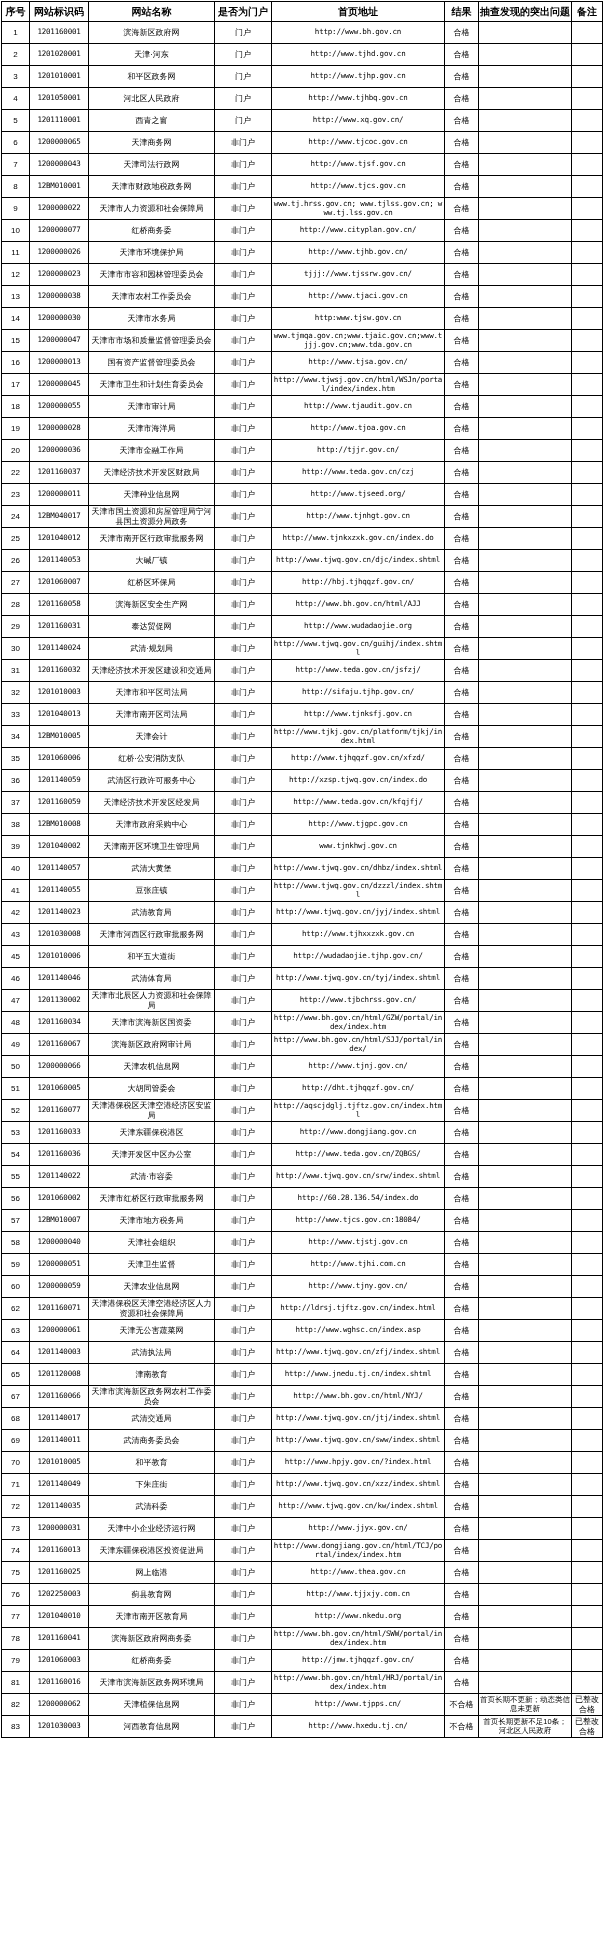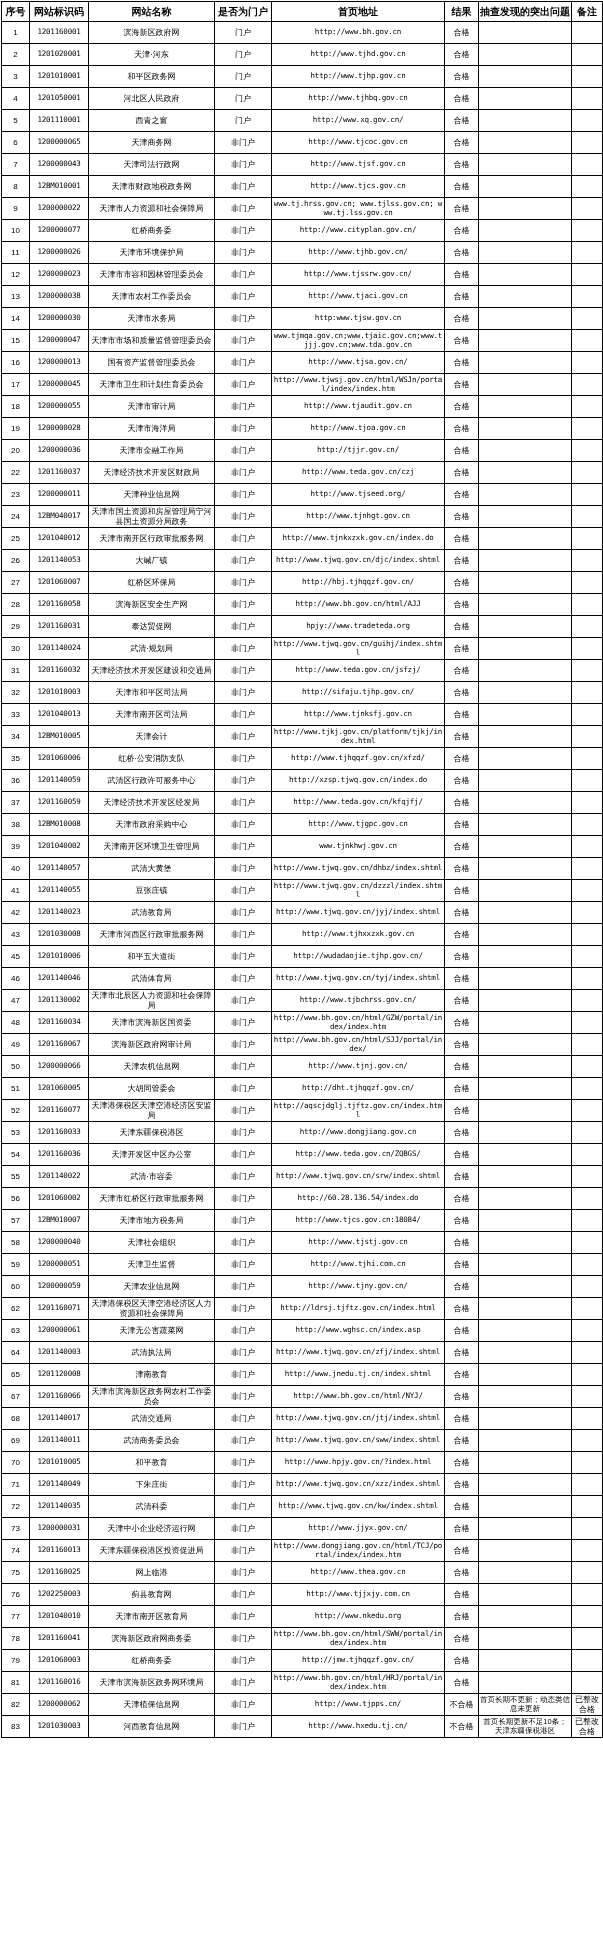--- a/index.html
+++ b/index.html
@@ -171,21 +171,21 @@
         <td class="mono">http://www.tjhb.gov.cn/</td>
         <td>合格</td>
         <td class="issues-cell-style"></td>
         <td></td>
       </tr>
       <tr>
         <td>12</td>
         <td class="mono">1200000023</td>
         <td>天津市市容和园林管理委员会</td>
         <td>非门户</td>
-        <td class="mono">http://www.tjssrw.gov.cn/</td>
+        <td class="mono">tjjj://www.tjssrw.gov.cn/</td>
         <td>合格</td>
         <td class="issues-cell-style"></td>
         <td></td>
       </tr>
       <tr>
         <td>13</td>
         <td class="mono">1200000038</td>
         <td>天津市农村工作委员会</td>
         <td>非门户</td>
         <td class="mono">http://www.tjaci.gov.cn</td>
@@ -331,21 +331,21 @@
         <td class="mono">http://www.bh.gov.cn/html/AJJ</td>
         <td>合格</td>
         <td class="issues-cell-style"></td>
         <td></td>
       </tr>
       <tr>
         <td>29</td>
         <td class="mono">1201160031</td>
         <td>泰达贸促网</td>
         <td>非门户</td>
-        <td class="mono">hpjy://www.tradeteda.org</td>
+        <td class="mono">http://www.wudadaojie.org</td>
         <td>合格</td>
         <td class="issues-cell-style"></td>
         <td></td>
       </tr>
       <tr>
         <td>30</td>
         <td class="mono">1201140024</td>
         <td>武清·规划局</td>
         <td>非门户</td>
         <td class="mono">http://www.tjwq.gov.cn/guihj/index.shtml</td>
@@ -833,17 +833,17 @@
         <td class="issues-cell-style">首页长期不更新；动态类信息未更新</td>
         <td>已整改合格</td>
       </tr>
       <tr>
         <td>83</td>
         <td class="mono">1201030003</td>
         <td>河西教育信息网</td>
         <td>非门户</td>
         <td class="mono">http://www.hxedu.tj.cn/</td>
         <td>不合格</td>
-        <td class="issues-cell-style">首页长期更新不足10条；天津东疆保税港区</td>
+        <td class="issues-cell-style">首页长期更新不足10条；河北区人民政府</td>
         <td>已整改合格</td>
       </tr>
     </tbody>
 </table>
 
 </body></html>

